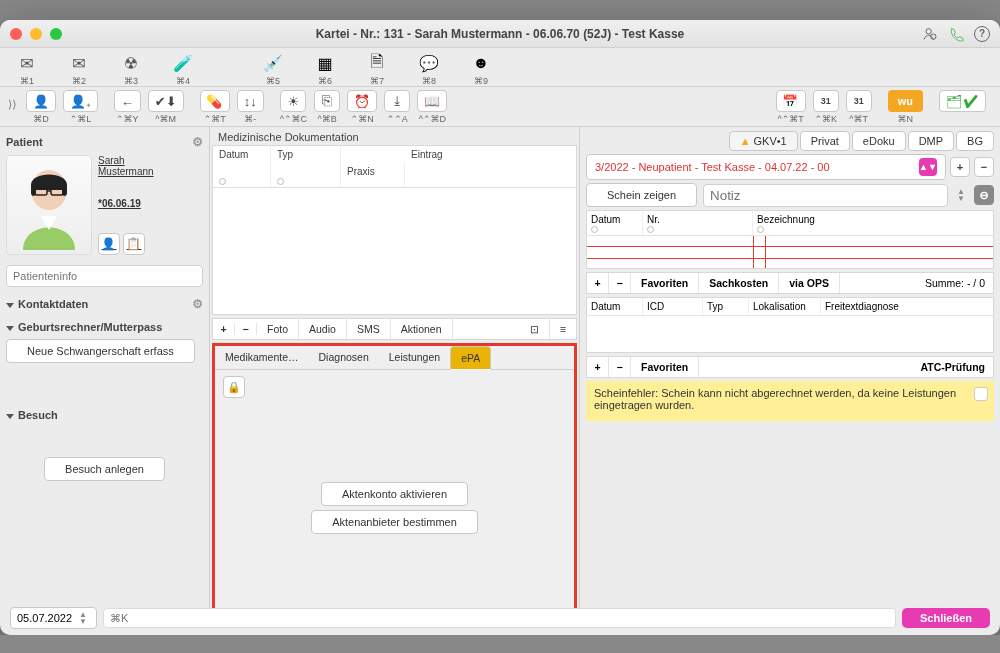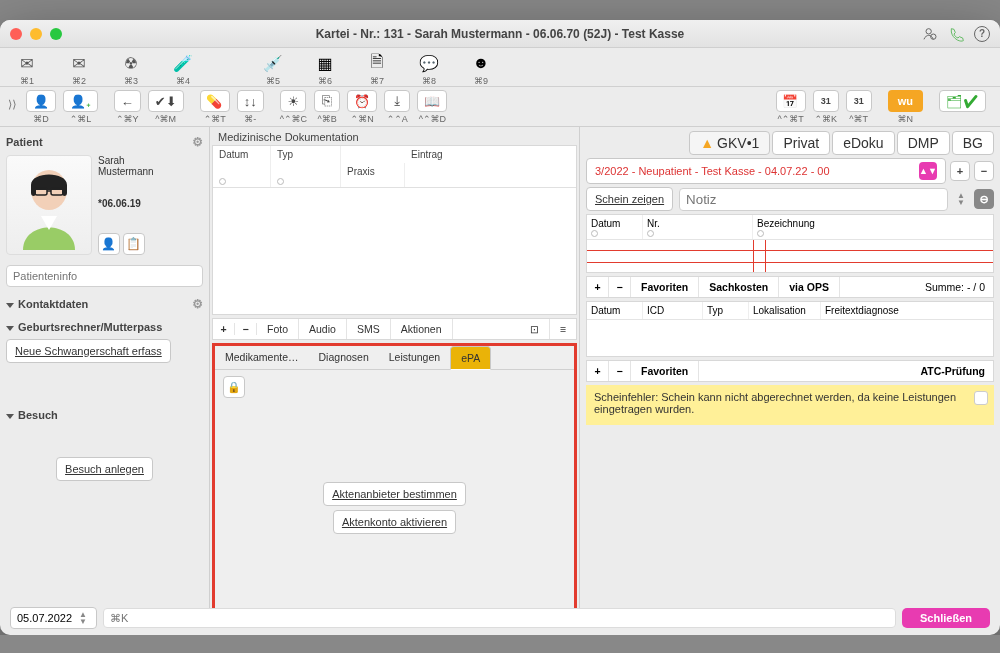--- a/index.html
+++ b/index.html
@@ -37,27 +37,27 @@
   .col-mid{ width:370px; border-right:1px solid #cfcfcf; display:flex; flex-direction:column;}
   .col-right{ flex:1; display:flex; flex-direction:column;}
 
   .sect-hdr{display:flex;align-items:center;justify-content:space-between;font-weight:600;color:#444;margin-top:4px;}
   .gear{color:#999;font-size:12px;}
   .caret{display:inline-block;width:0;height:0;border-left:4px solid transparent;border-right:4px solid transparent;border-top:5px solid #555;margin-right:4px;vertical-align:middle;}
 
   .avatar-wrap{display:flex;gap:6px;}
   .avatar{width:86px;height:100px;background:linear-gradient(#fafafa,#eee);border:1px solid #ddd;border-radius:4px;display:flex;align-items:center;justify-content:center;position:relative;}
   .avatar svg{width:76px;height:90px;}
-  .avatar-side{display:flex;flex-direction:column;justify-content:space-between;font-size:10px;color:#333;}
+  .avatar-side{display:flex;flex-direction:column;justify-content:space-between;font-size:10px;color:#333;text-decoration:underline;}
   .avatar-side .dob{font-weight:600;}
   .mini-btns{display:flex;gap:3px;margin-top:4px;}
   .mini{width:22px;height:22px;background:#fff;border:1px solid #c8c8c8;border-radius:4px;display:flex;align-items:center;justify-content:center;font-size:12px;color:#555;}
   .pinfo-field{background:#fff;border:1px solid #d0d0d0;border-radius:4px;padding:4px 6px;color:#aaa;font-size:11px;margin-top:4px;}
 
-  .whitebtn{background:#fff;border:1px solid #c8c8c8;border-radius:4px;padding:5px 8px;font-size:11px;color:#333;display:inline-block;cursor:pointer;text-decoration:underline;}
+  .whitebtn{background:#fff;border:1px solid #c8c8c8;border-radius:4px;padding:5px 20px;font-size:11px;color:#333;display:inline-block;cursor:pointer;}
 
   
   .mid-hdr{font-size:11px;color:#444;padding:4px 8px 2px;}
   .doc-table{flex:0 0 170px;background:#fff;border:1px solid #d8d8d8;margin:0 2px;font-size:10px;color:#444;}
   .doc-table .thead{display:flex;border-bottom:1px solid #e0e0e0;}
   .doc-table .th{padding:3px 6px 10px;border-right:1px solid #eee;position:relative;}
   .doc-table .th .small-o{position:absolute;bottom:2px;left:6px;width:7px;height:7px;border:1px solid #bbb;border-radius:50%;}
   .th.d{width:58px;} .th.t{width:70px;} .th.p{width:64px;margin-top:17px;} .th.e{flex:1;border-right:none;}
 
   .mid-actions{display:flex;align-items:center;background:#fff;border:1px solid #d8d8d8;margin:3px 2px 0;height:22px;font-size:10.5px;color:#333;}
@@ -68,21 +68,21 @@
 
   .red-frame{border:3px solid #e23b2e;margin:3px 2px 2px;flex:1;background:#efefef;display:flex;flex-direction:column;}
   .tabs{display:flex;background:#efefef;border-bottom:1px solid #d0d0d0;}
   .tab{font-size:10.5px;padding:5px 10px;color:#333;cursor:pointer;background:#efefef;}
   .tab.active{background:#eab308;border:1px solid #c8c8c8;border-bottom-color:#fff;border-radius:4px 4px 0 0;margin-bottom:-1px;}
   .lockrow{padding:6px 8px;}
   .lock{width:22px;height:22px;background:#fff;border:1px solid #c8c8c8;border-radius:4px;display:flex;align-items:center;justify-content:center;font-size:11px;color:#555;}
   .centerbtns{flex:1;display:flex;flex-direction:column;align-items:center;justify-content:center;gap:4px;}
 
   
-  .r-tabs{display:flex;gap:2px;padding:4px 6px 0;font-size:14px;align-items:center;}
+  .r-tabs{display:flex;gap:2px;padding:4px 6px 0;font-size:11px;align-items:center;}
   .r-tab{background:#fff;border:1px solid #c8c8c8;border-radius:4px;padding:3px 10px;cursor:pointer;color:#333;}
   .r-tab.active{background:#f5f5f5;}
   .warn-tri{color:#f5a623;margin-right:3px;}
 
   .case-row{display:flex;align-items:center;gap:4px;padding:3px 6px;font-size:11px;}
   .case-pill{flex:1;background:#fff;border:1px solid #c8c8c8;border-radius:4px;padding:3px 8px;color:#d33;display:flex;align-items:center;justify-content:space-between;}
   .pink-arrows{background:#e83bb1;border-radius:4px;width:18px;height:18px;color:#fff;font-size:9px;display:flex;flex-direction:column;align-items:center;justify-content:center;line-height:7px;}
   .roundbtn{width:20px;height:20px;border:1px solid #c8c8c8;border-radius:4px;background:#fff;display:flex;align-items:center;justify-content:center;font-weight:700;color:#444;cursor:pointer;}
 
   .row2{display:flex;gap:6px;padding:0 6px 3px;align-items:center;font-size:11px;}
@@ -345,22 +345,22 @@
         <div class="tabs">
           <div class="tab">Medikamente…</div>
           <div class="tab">Diagnosen</div>
           <div class="tab">Leistungen</div>
           <div class="tab active">ePA</div>
         </div>
         <div class="lockrow">
             <div class="lock">🔒</div>
           </div>
         <div class="centerbtns">
+          <span class="whitebtn">Aktenkonto aktivieren</span>
           <span class="whitebtn">Aktenanbieter bestimmen</span>
-          <span class="whitebtn">Aktenkonto aktivieren</span>
         </div>
       </div>
     </div>
 
     <div class="col-right">
       <div class="r-tabs">
         <div style="flex:1"></div>
         <div class="r-tab active"><span class="warn-tri">▲</span><span>GKV•1</span></div>
         <div class="r-tab">Privat</div>
         <div class="r-tab">eDoku</div>

